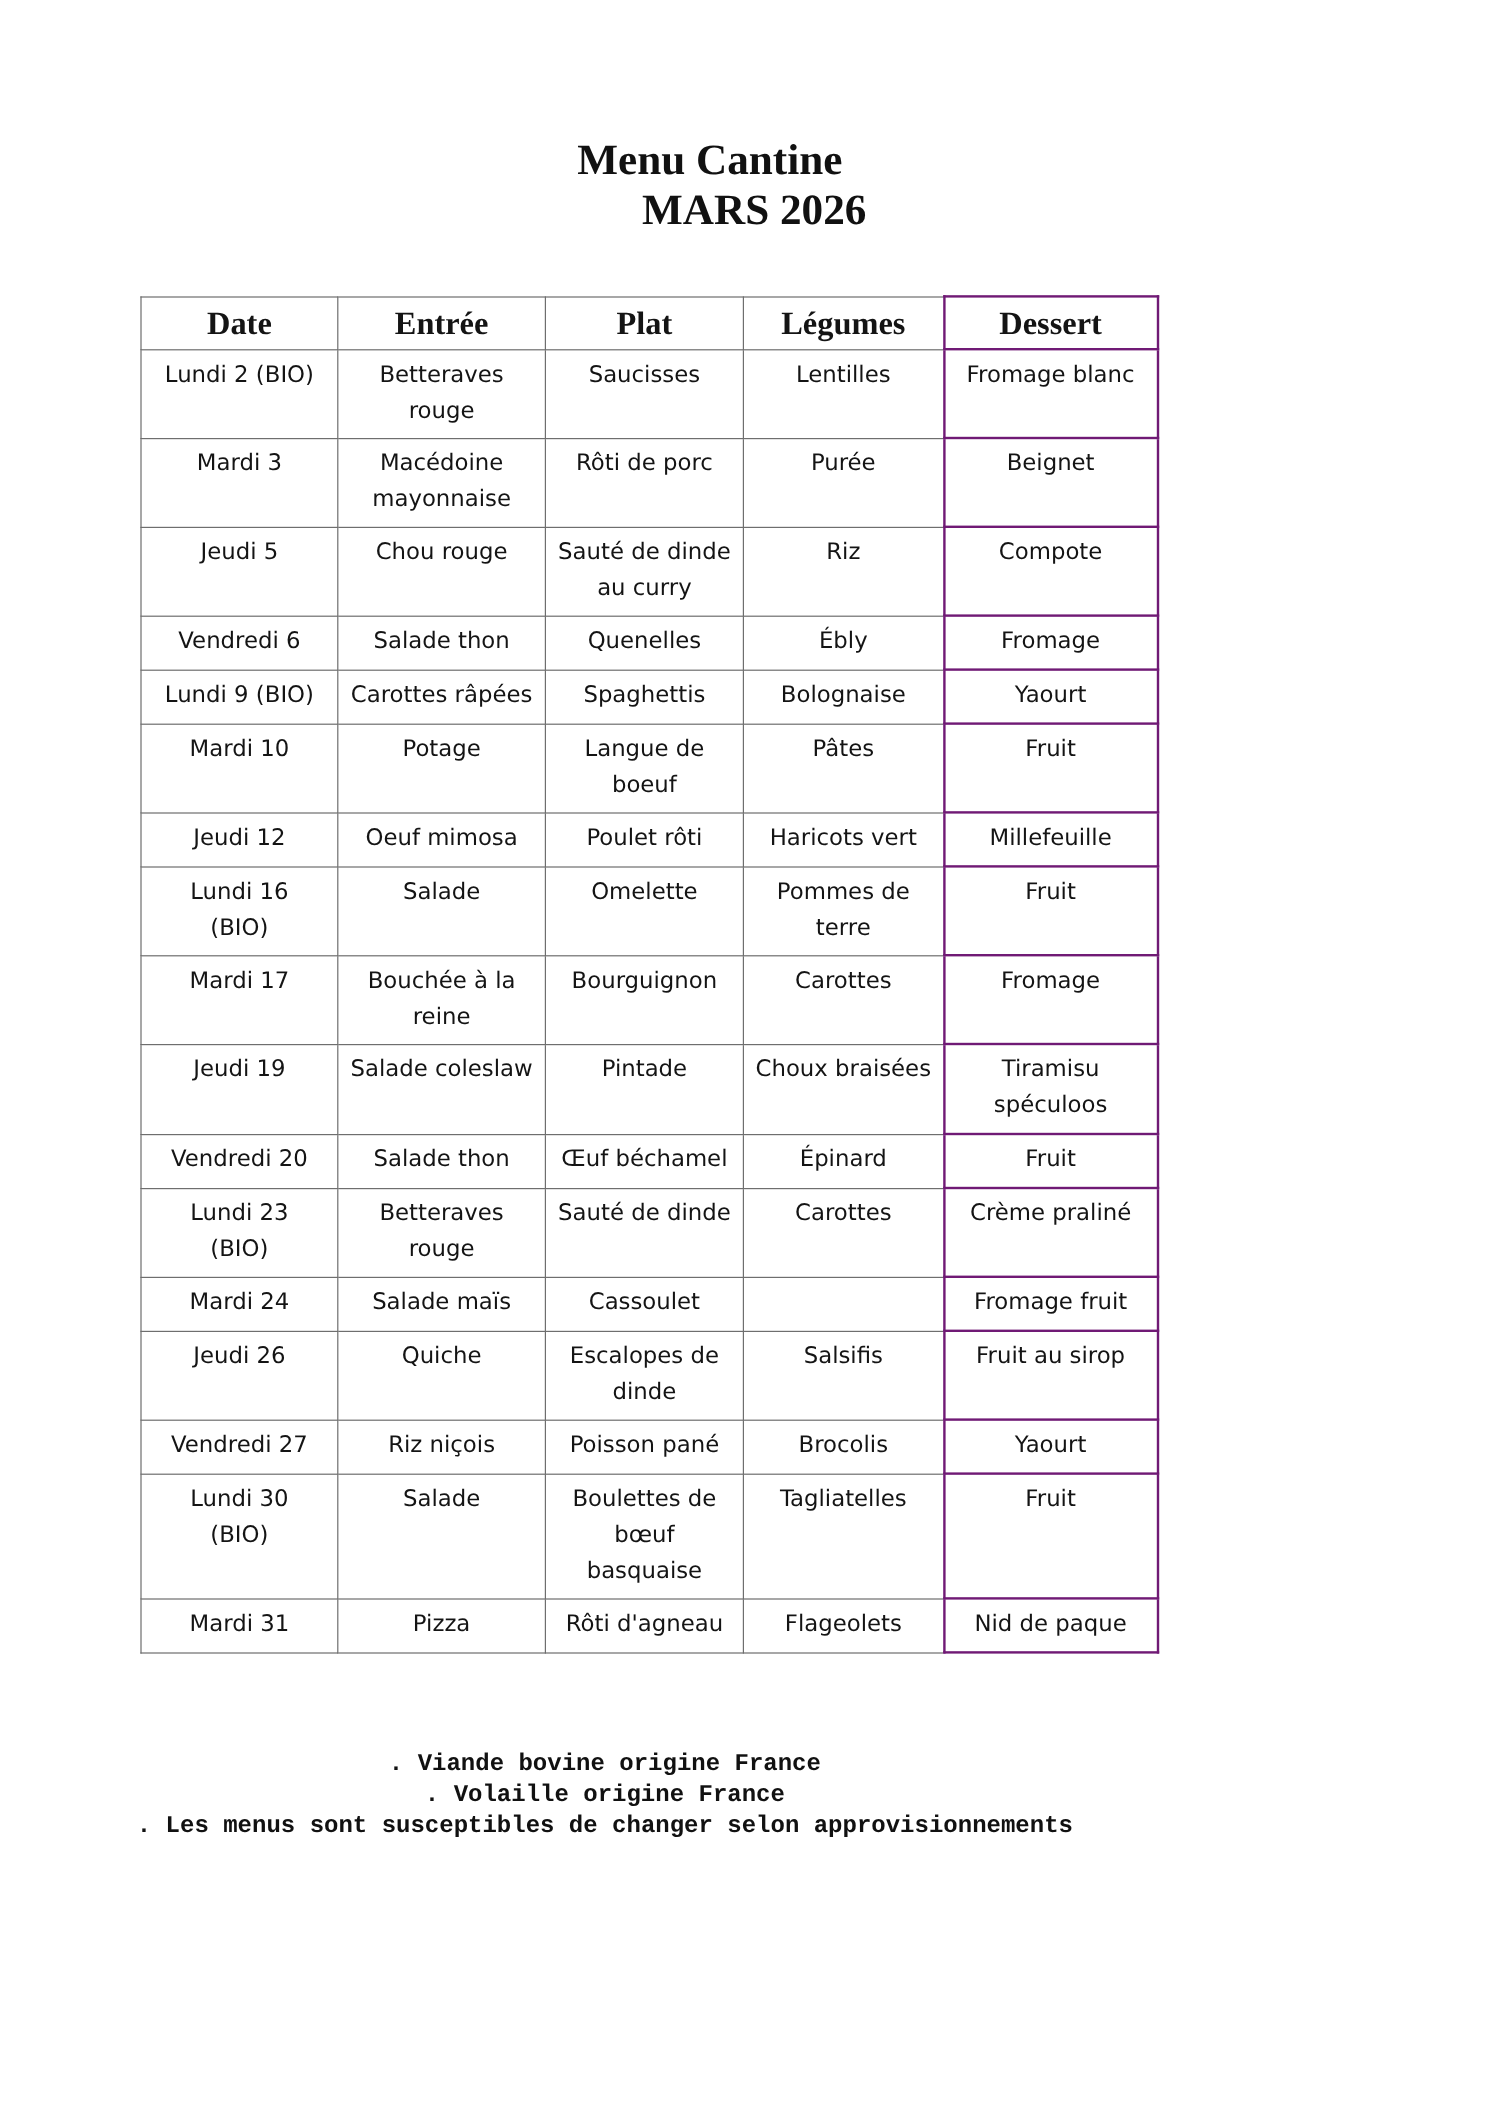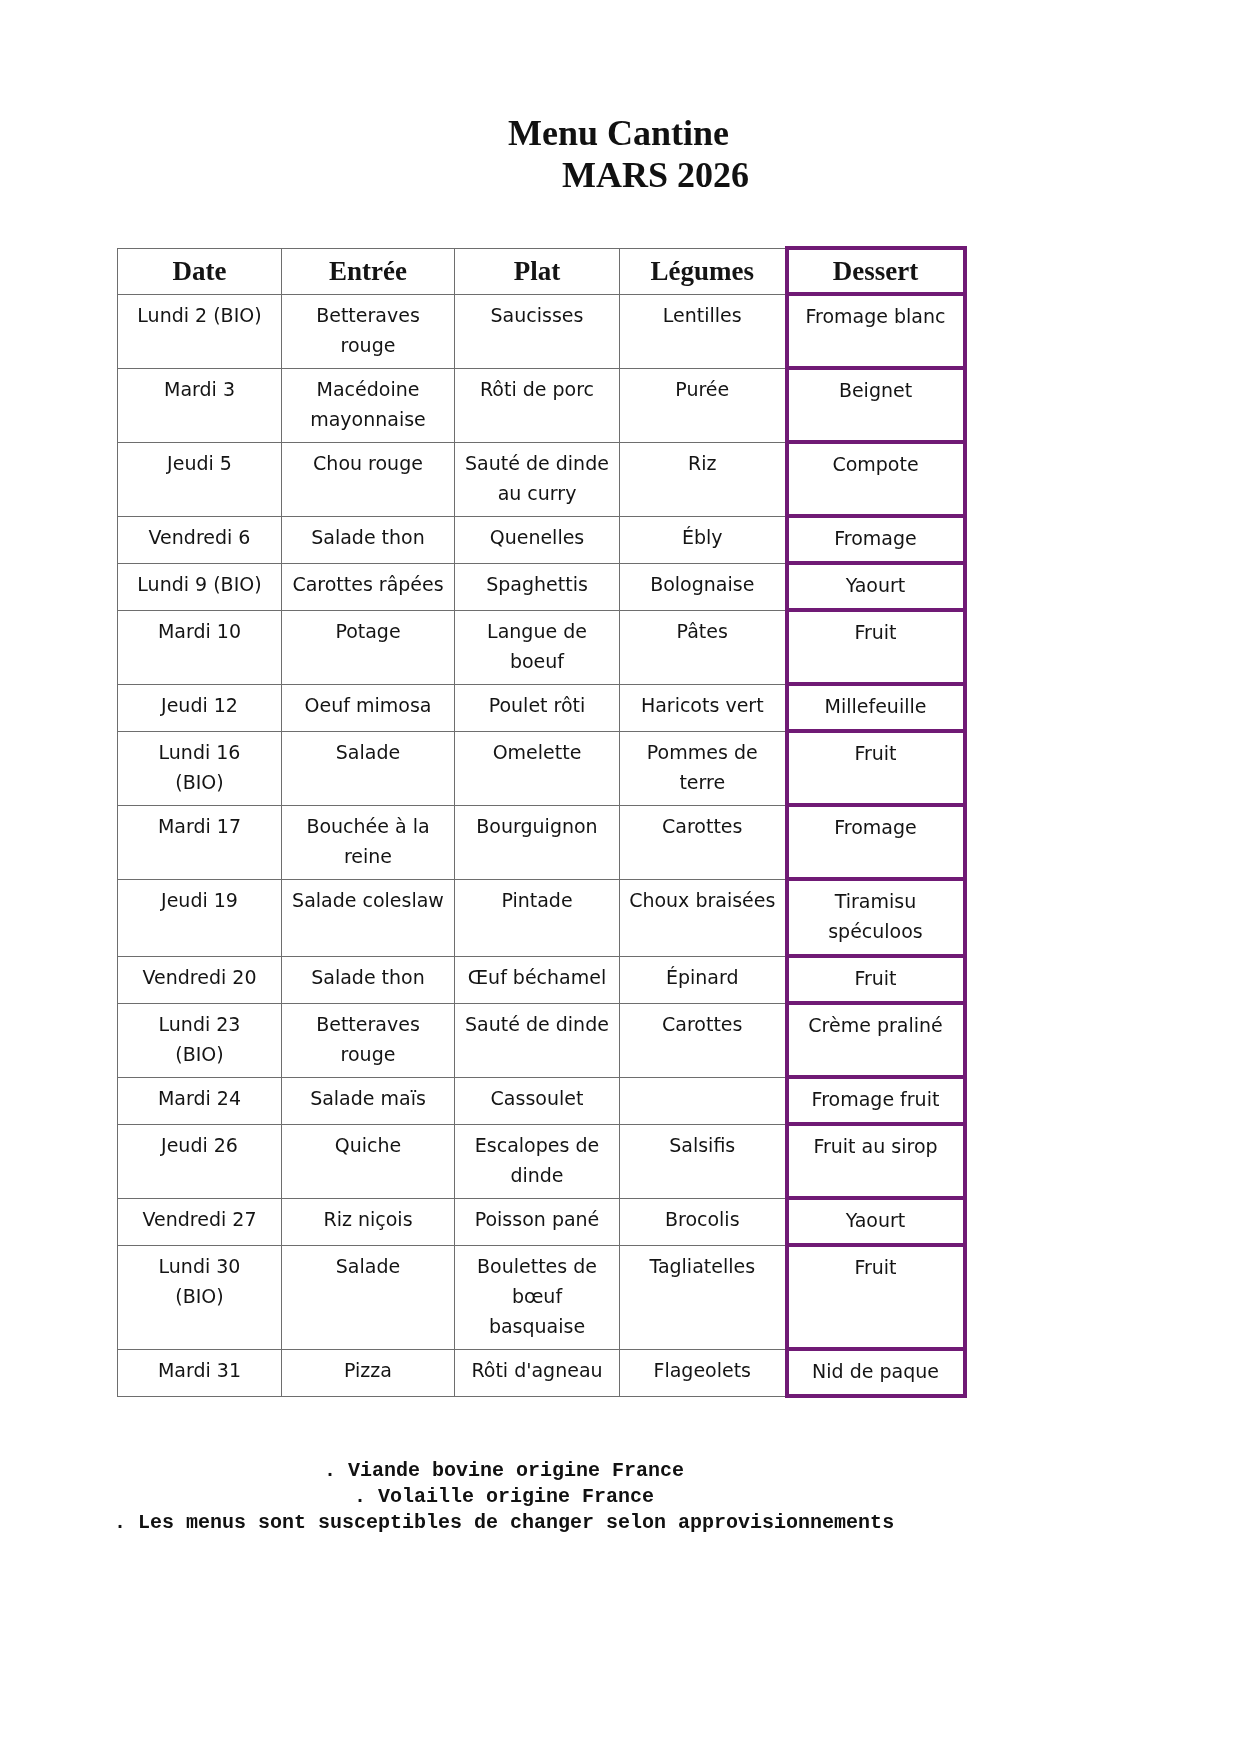--- a/index.html
+++ b/index.html
@@ -12,21 +12,20 @@
   }
   .title {
     position: absolute;
     top: 112px; left: 0; width: 1183px;
     text-align: center;
     font-family: "Liberation Serif", serif;
     font-weight: bold;
     font-size: 36px;
     line-height: 42px;
     color: #111;
-    padding-left: 27px;
   }
   .title .line2 { padding-left: 74px; }
 
   table.menu {
     position: absolute;
     left: 117px; top: 246px;
     border-collapse: collapse;
     table-layout: fixed;
   }
   table.menu th, table.menu td {
@@ -45,21 +44,21 @@
   table.menu td {
     font-family: "DejaVu Sans", sans-serif;
     font-size: 19px;
     line-height: 30px;
     padding: 5px 3px 8px;
     vertical-align: top;
     white-space: pre-line;
     color: #141414;
   }
   table.menu th.dessert, table.menu td.dessert {
-    border: 4px solid #701a75;
+    border: 2px solid #701a75;
   }
   .notes {
     position: absolute;
     left: 114px; top: 1458px;
     font-family: Liberation Mono, monospace;
     font-weight: bold;
     font-size: 20px;
     line-height: 26px;
     color: #111;
     text-align: center;

